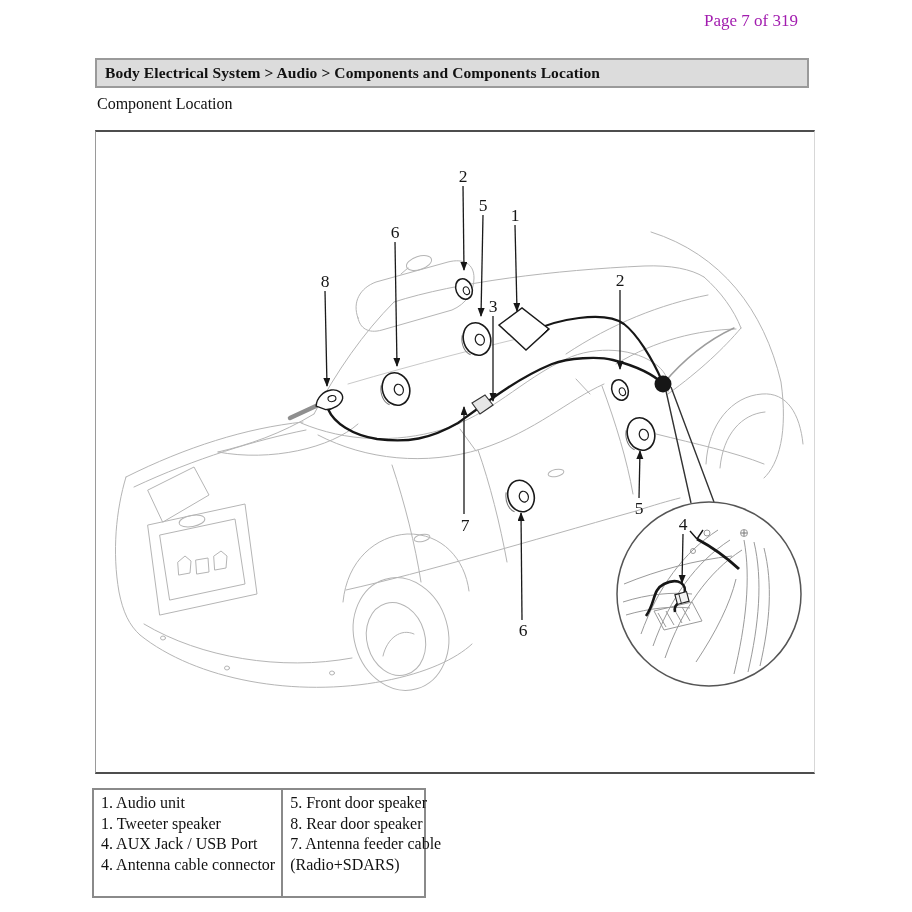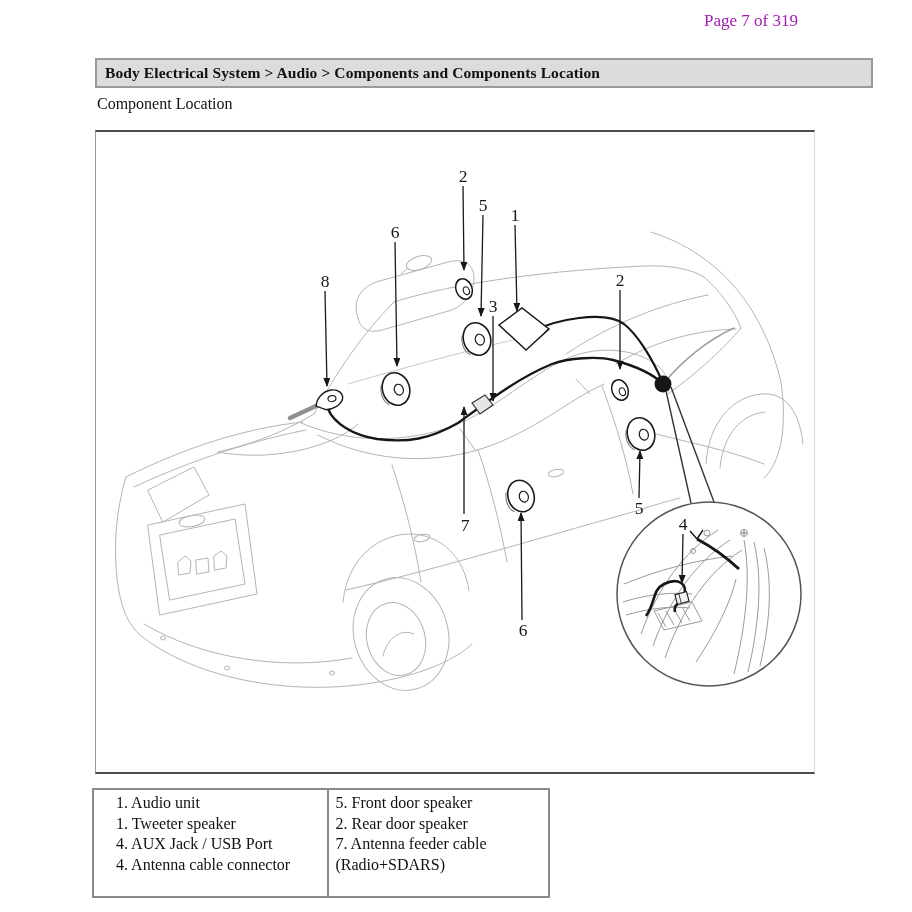--- a/index.html
+++ b/index.html
@@ -1,27 +1,27 @@
 <!DOCTYPE html>
 <html><head>
 <meta charset="utf-8">
 <style>
   html,body{margin:0;padding:0;background:#ffffff;}
   body{width:912px;height:912px;position:relative;font-family:"Liberation Serif",serif;color:#111;}
   .page-number{position:absolute;top:11px;right:114px;font-size:17px;color:#a21caf;}
-  .crumb-bar{position:absolute;left:95px;top:58px;width:778px;height:30px;background:#dcdcdc;
+  .crumb-bar{position:absolute;left:95px;top:58px;width:714px;height:30px;background:#dcdcdc;
              border:2px solid #9a9a9a;box-sizing:border-box;display:flex;align-items:center;}
   .crumb-bar span{font-weight:bold;font-size:15.5px;padding-left:8px;letter-spacing:.1px;}
   .section-title{position:absolute;left:97px;top:95px;font-size:16px;}
   .diagram-frame{position:absolute;left:95px;top:130px;width:718px;height:640px;background:#fff;
                  border-top:2px solid #4d4d4d;border-bottom:2px solid #4d4d4d;
                  border-left:1px solid #9a9a9a;border-right:1px solid #d7d7d7;box-sizing:content-box;}
   svg{display:block;}
-  .legend-table{position:absolute;left:92px;top:788px;width:458px;height:110px;border:2px solid #8a8a8a;
-                box-sizing:border-box;display:flex;background:#fff;padding-left:15px;}
+  .legend-table{position:absolute;left:92px;top:788px;width:334px;height:110px;border:2px solid #8a8a8a;
+                box-sizing:border-box;display:flex;background:#fff;}
   .legend-col{flex:1 1 50%;padding:3px 6px 0 7px;box-sizing:border-box;}
   .legend-col.first{border-right:2px solid #8a8a8a;}
   .legend-line{font-size:16px;line-height:20.5px;white-space:nowrap;}
   .callout-num{font-family:"Liberation Serif",serif;font-size:17.5px;fill:#161616;}
 </style>
 </head>
 <body>
 
 <div class="page-number">Page 7 of 319</div>
 
@@ -211,17 +211,17 @@
 
 <div class="legend-table">
   <div class="legend-col first">
     <div class="legend-line">1. Audio unit</div>
     <div class="legend-line">1. Tweeter speaker</div>
     <div class="legend-line">4. AUX Jack / USB Port</div>
     <div class="legend-line">4. Antenna cable connector</div>
   </div>
   <div class="legend-col">
     <div class="legend-line">5. Front door speaker</div>
-    <div class="legend-line">2. Rear door speaker</div>
+    <div class="legend-line">8. Rear door speaker</div>
     <div class="legend-line">7. Antenna feeder cable</div>
     <div class="legend-line">(Radio+SDARS)</div>
   </div>
 </div>
 
 </body></html>

